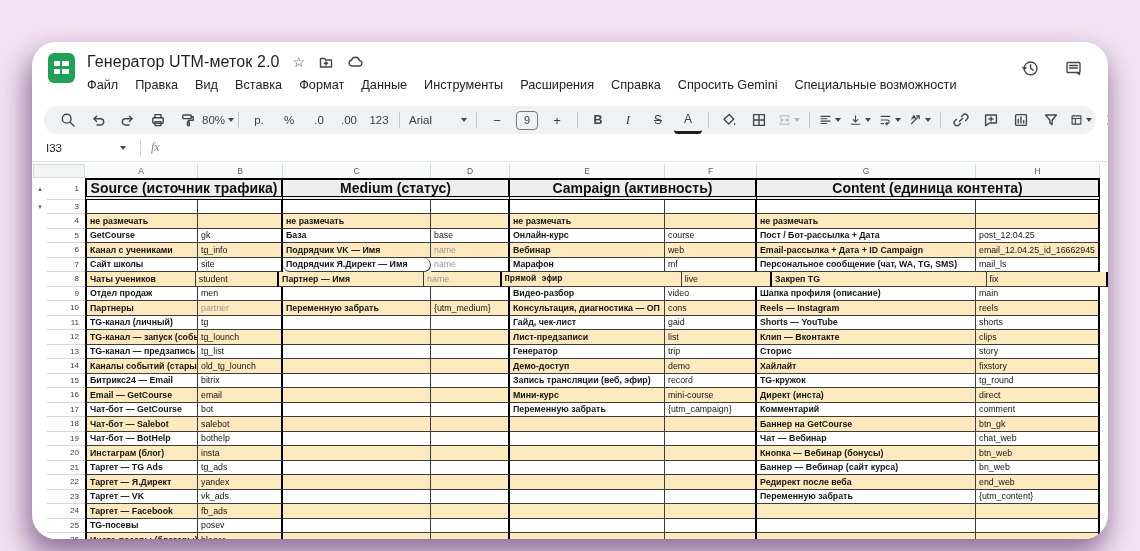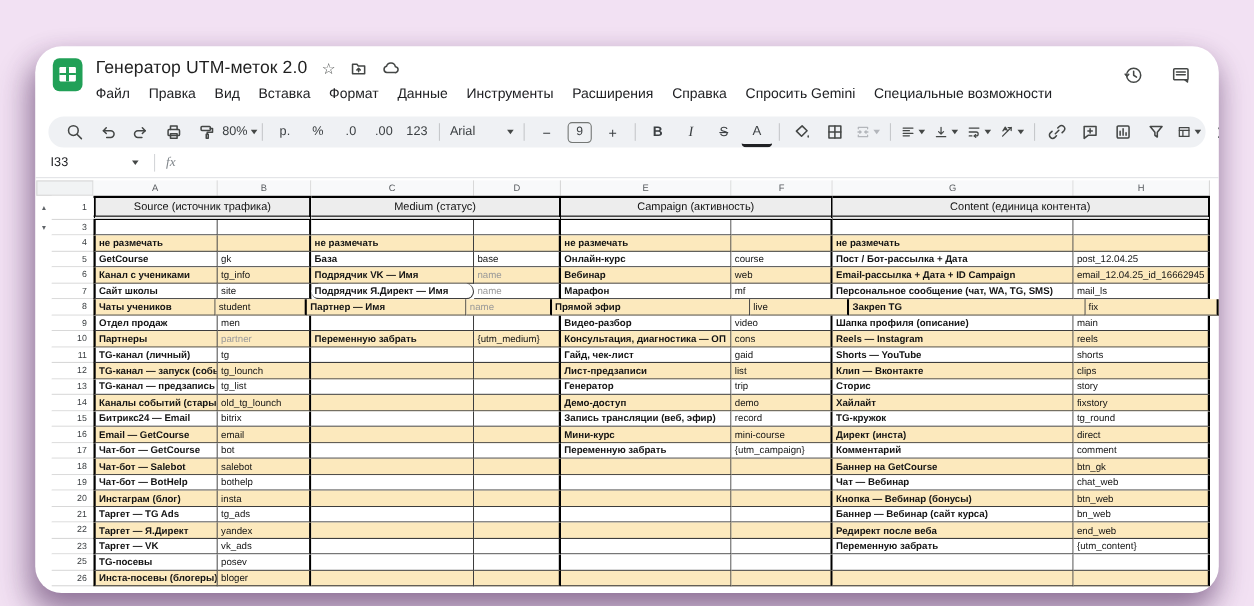--- a/index.html
+++ b/index.html
@@ -56,21 +56,21 @@
   .gut{width:14px;flex:0 0 auto;display:flex;align-items:center;justify-content:center;
     font-size:7px;color:#5f6368;}
   .rnum{width:38px;flex:0 0 auto;box-sizing:border-box;border-bottom:1px solid #d8d8d8;
     font-size:8px;color:#3c4043;display:flex;align-items:center;justify-content:flex-end;padding-right:6px;background:#fff;}
   .corner{width:52px;flex:0 0 auto;box-sizing:border-box;border:1px solid #d8d8d8;background:#f1f3f4;}
   .hrow{height:14px;}
   .colhead{box-sizing:border-box;border-right:1px solid #d8d8d8;background:#f8f9fa;font-size:8.5px;
     color:#575b5f;display:flex;align-items:center;justify-content:center;}
   .r1{height:22px;}
   .sec{box-sizing:border-box;border-top:2px solid #000;border-right:2px solid #000;
-    border-bottom:4px double #000;background:#ededed;font-size:10px;font-weight:normal;color:#111;
+    border-bottom:4px double #000;background:#ededed;font-size:14px;font-weight:bold;color:#111;
     display:flex;align-items:center;justify-content:center;overflow:hidden;white-space:nowrap;}
   .drow{height:14.5px;}
   .drow.sp{height:14px;}
   .cell{box-sizing:border-box;border-right:1px solid #3d3d3d;border-bottom:1px solid #3d3d3d;
     font-size:8.8px;color:#141414;display:flex;align-items:center;overflow:hidden;
     white-space:nowrap;padding-left:3px;background:#fff;}
   .band .cell{background:#fce9bd;}
   .namecol{font-weight:bold;}
   .thickL{border-left:2px solid #000;}
   .thickR{border-right-width:2px;border-right-color:#000;}
@@ -367,21 +367,21 @@
           <div class="cell namecol" style="width: 219px;">Персональное сообщение (чат, WA, TG, SMS)</div>
           <div class="cell codecol thickR" style="width: 124px;">mail_ls</div>
         </div>
         <div class="grow drow band">
           <div class="gut" style="width: 14px;"></div>
           <div class="rnum" style="width: 38px;">8</div>
           <div class="cell namecol thickL" style="width: 113px;">Чаты учеников</div>
           <div class="cell codecol thickR" style="width: 85px;">student</div>
           <div class="cell namecol" style="width: 148px;">Партнер — Имя</div>
           <div class="cell codecol thickR muted" style="width: 79px;">name</div>
-          <div class="cell namecol" style="width: 184px;">Прямой эфир</div>
+          <div class="cell namecol" style="width: 184px; font-family: Liberation Mono, monospace;">Прямой эфир</div>
           <div class="cell codecol thickR" style="width: 92px;">live</div>
           <div class="cell namecol" style="width: 219px;">Закреп TG</div>
           <div class="cell codecol thickR" style="width: 124px;">fix</div>
         </div>
         <div class="grow drow">
           <div class="gut" style="width: 14px;"></div>
           <div class="rnum" style="width: 38px;">9</div>
           <div class="cell namecol thickL" style="width: 113px;">Отдел продаж</div>
           <div class="cell codecol thickR" style="width: 85px;">men</div>
           <div class="cell namecol" style="width: 148px;"></div>
@@ -552,20 +552,32 @@
           <div class="rnum" style="width: 38px;">23</div>
           <div class="cell namecol thickL" style="width: 113px;">Таргет — VK</div>
           <div class="cell codecol thickR" style="width: 85px;">vk_ads</div>
           <div class="cell namecol" style="width: 148px;"></div>
           <div class="cell codecol thickR" style="width: 79px;"></div>
           <div class="cell namecol" style="width: 155px;"></div>
           <div class="cell codecol thickR" style="width: 92px;"></div>
           <div class="cell namecol" style="width: 219px;">Переменную забрать</div>
           <div class="cell codecol thickR" style="width: 124px;">{utm_content}</div>
         </div>
+        <div class="grow drow band">
+          <div class="gut" style="width: 14px;"></div>
+          <div class="rnum" style="width: 38px;">24</div>
+          <div class="cell namecol thickL" style="width: 113px;">Таргет — Facebook</div>
+          <div class="cell codecol thickR" style="width: 85px;">fb_ads</div>
+          <div class="cell namecol" style="width: 148px;"></div>
+          <div class="cell codecol thickR" style="width: 79px;"></div>
+          <div class="cell namecol" style="width: 155px;"></div>
+          <div class="cell codecol thickR" style="width: 92px;"></div>
+          <div class="cell namecol" style="width: 219px;"></div>
+          <div class="cell codecol thickR" style="width: 124px;"></div>
+        </div>
         <div class="grow drow">
           <div class="gut" style="width: 14px;"></div>
           <div class="rnum" style="width: 38px;">25</div>
           <div class="cell namecol thickL" style="width: 113px;">TG-посевы</div>
           <div class="cell codecol thickR" style="width: 85px;">posev</div>
           <div class="cell namecol" style="width: 148px;"></div>
           <div class="cell codecol thickR" style="width: 79px;"></div>
           <div class="cell namecol" style="width: 155px;"></div>
           <div class="cell codecol thickR" style="width: 92px;"></div>
           <div class="cell namecol" style="width: 219px;"></div>

